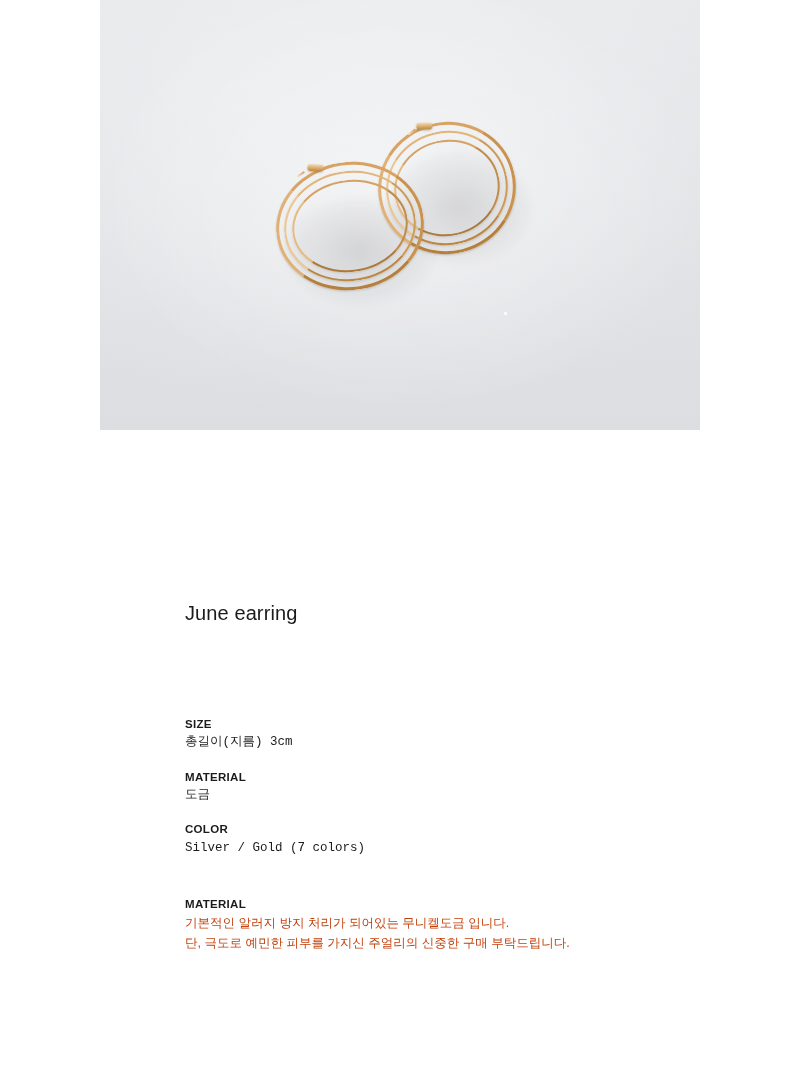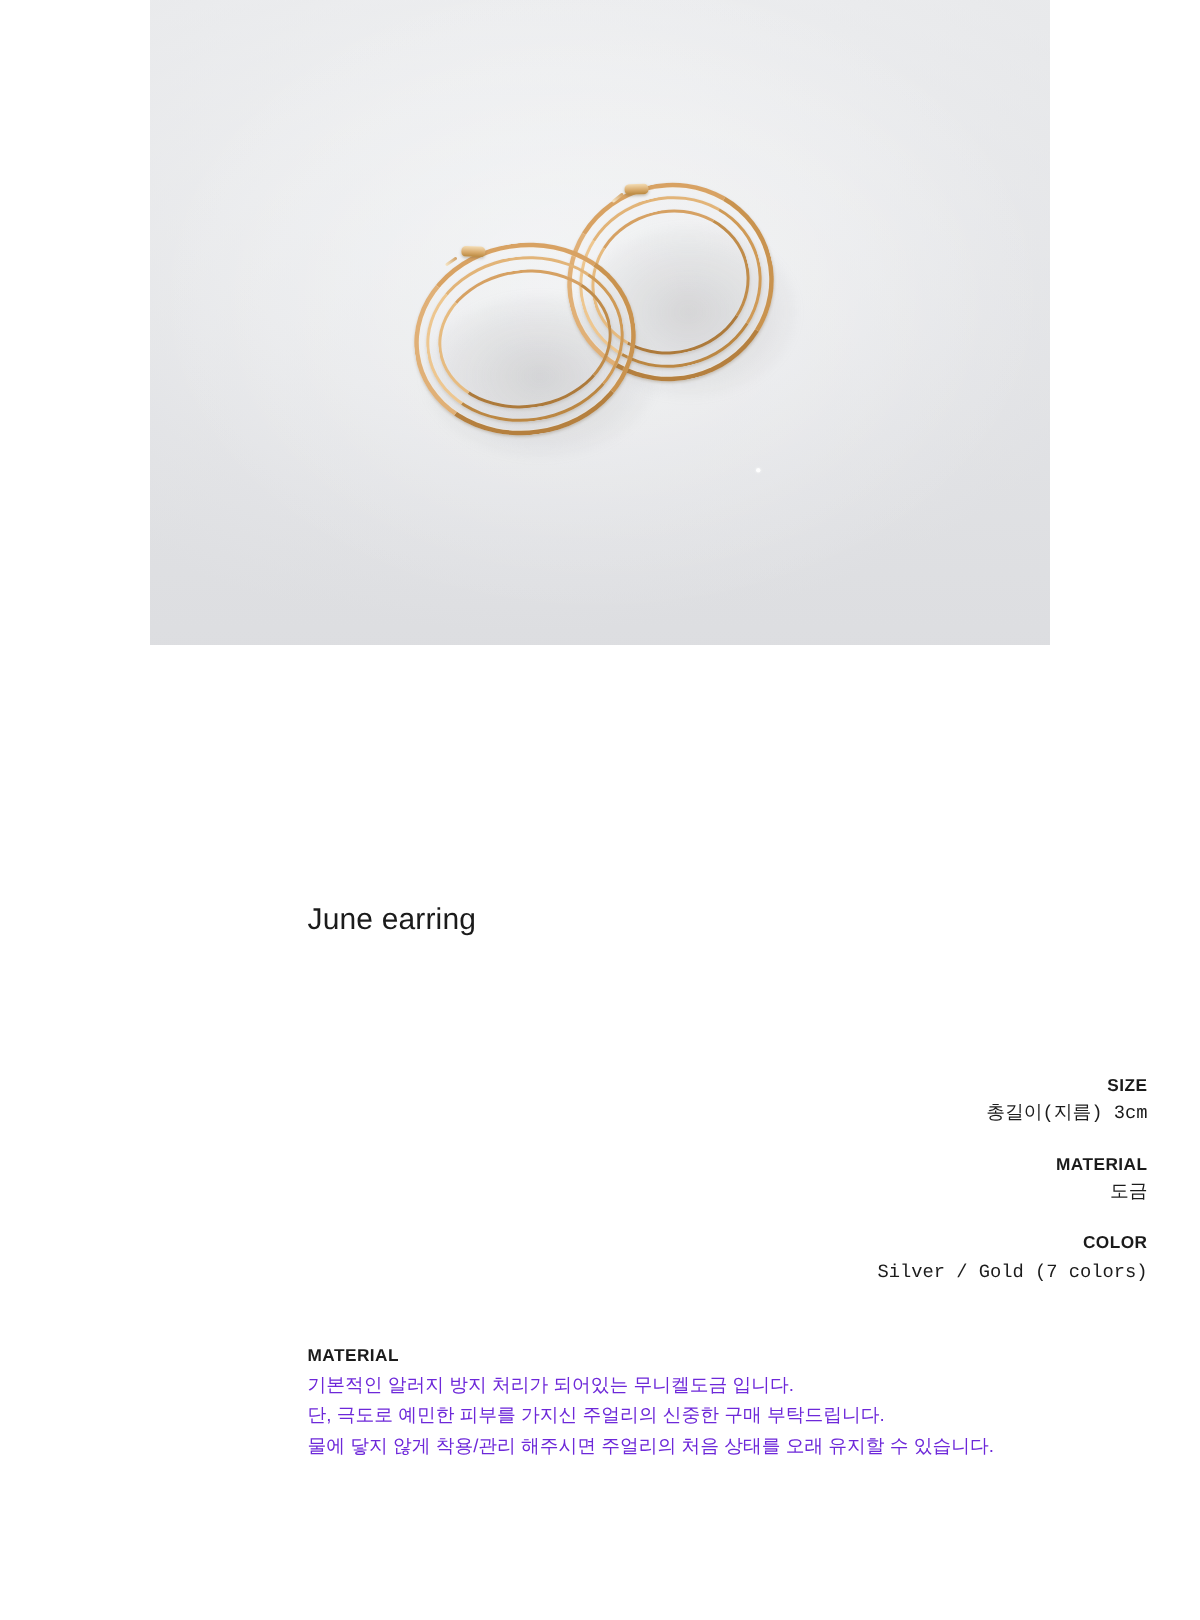--- a/index.html
+++ b/index.html
@@ -126,36 +126,34 @@
   }
   .shadow.s-back { left: 286px; top: 150px; width: 146px; height: 116px; }
   .shadow.s-front { left: 182px; top: 196px; width: 156px; height: 110px; }
 
   
   .content {
     position: absolute;
     left: 185px;
     top: 600px;
     width: 560px;
-    margin-left: 20px;
   }
   .product-title {
     font-size: 20px;
     font-weight: 400;
     letter-spacing: 0.1px;
     color: #1b1b1b;
     margin: 0;
     line-height: 1.3;
   }
   .spec-list {
     margin-top: 90px;
   }
   .spec-block {
     margin-bottom: 16px;
-    text-align: right;
   }
   .spec-label {
     font-size: 11.5px;
     font-weight: 700;
     letter-spacing: 0.3px;
     color: #1b1b1b;
     line-height: 1.5;
   }
   .spec-value {
     font-size: 12.5px;
@@ -163,21 +161,21 @@
     color: #1b1b1b;
     line-height: 1.55;
     font-family: Liberation Mono, monospace;
   }
   .comment-block {
     margin-top: 38px;
   }
   .comment-line {
     font-size: 12.5px;
     line-height: 1.62;
-    color: #6d28d9;
+    color: #c2410c;
   }
 </style>
 </head>
 <body>
 
 <div class="photo-wrap">
   <div class="photo-bg"></div>
   <div class="photo-vignette"></div>
 
   <div class="shadow s-back"></div>
@@ -222,16 +220,15 @@
       <div class="spec-label">COLOR</div>
       <div class="spec-value">Silver / Gold (7 colors)</div>
     </div>
 
   </div>
 
   <div class="comment-block">
     <div class="spec-label">MATERIAL</div>
     <div class="comment-line">기본적인 알러지 방지 처리가 되어있는 무니켈도금 입니다.</div>
     <div class="comment-line">단, 극도로 예민한 피부를 가지신 주얼리의 신중한 구매 부탁드립니다.</div>
-    <div class="comment-line">물에 닿지 않게 착용/관리 해주시면 주얼리의 처음 상태를 오래 유지할 수 있습니다.</div>
   </div>
 
 </div>
 
 </body></html>

